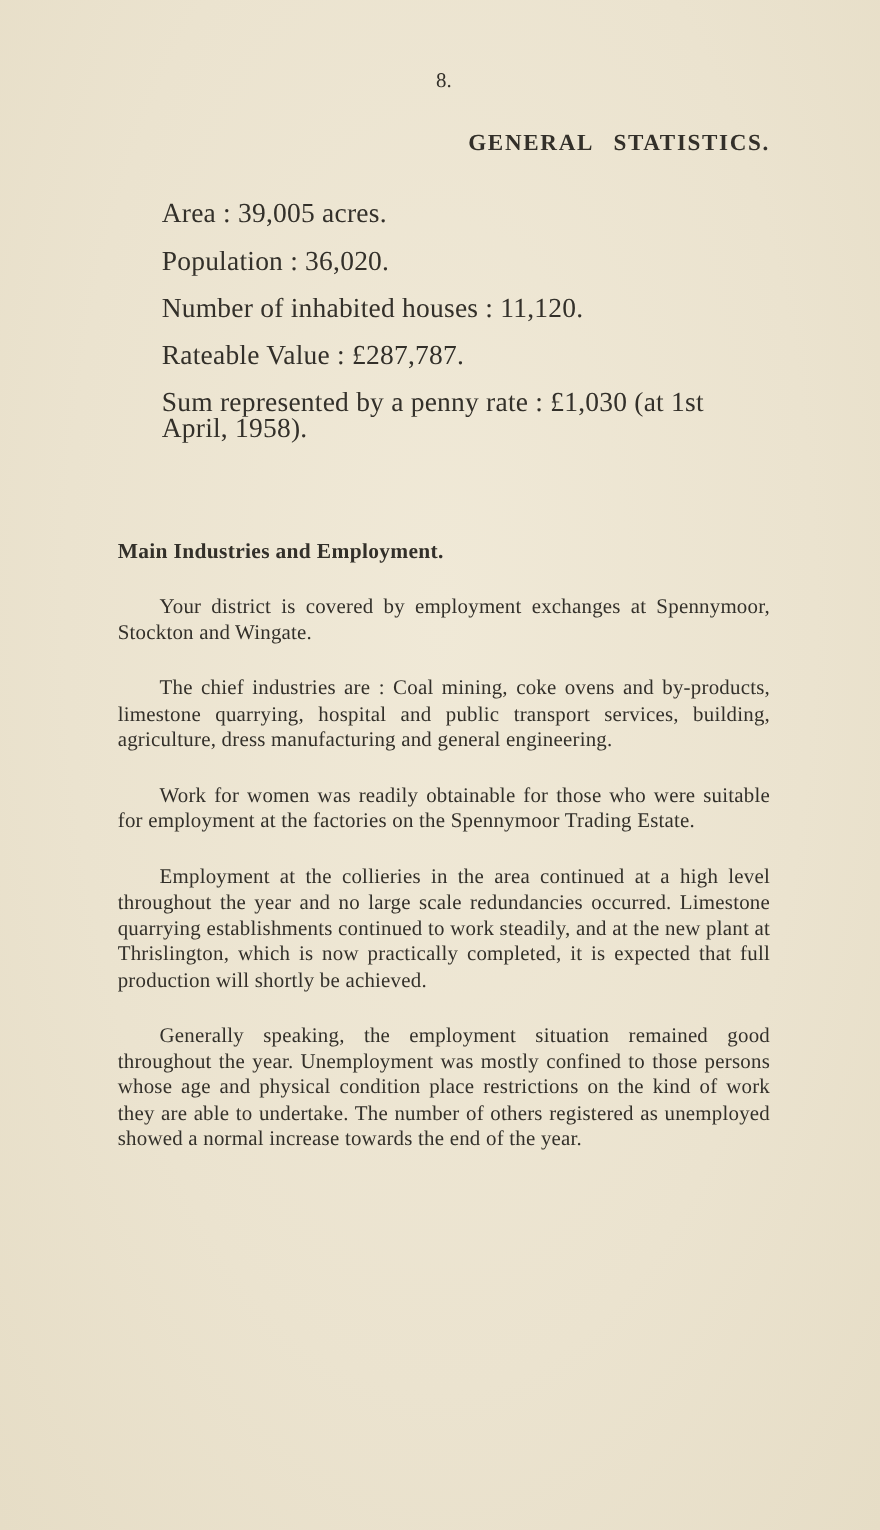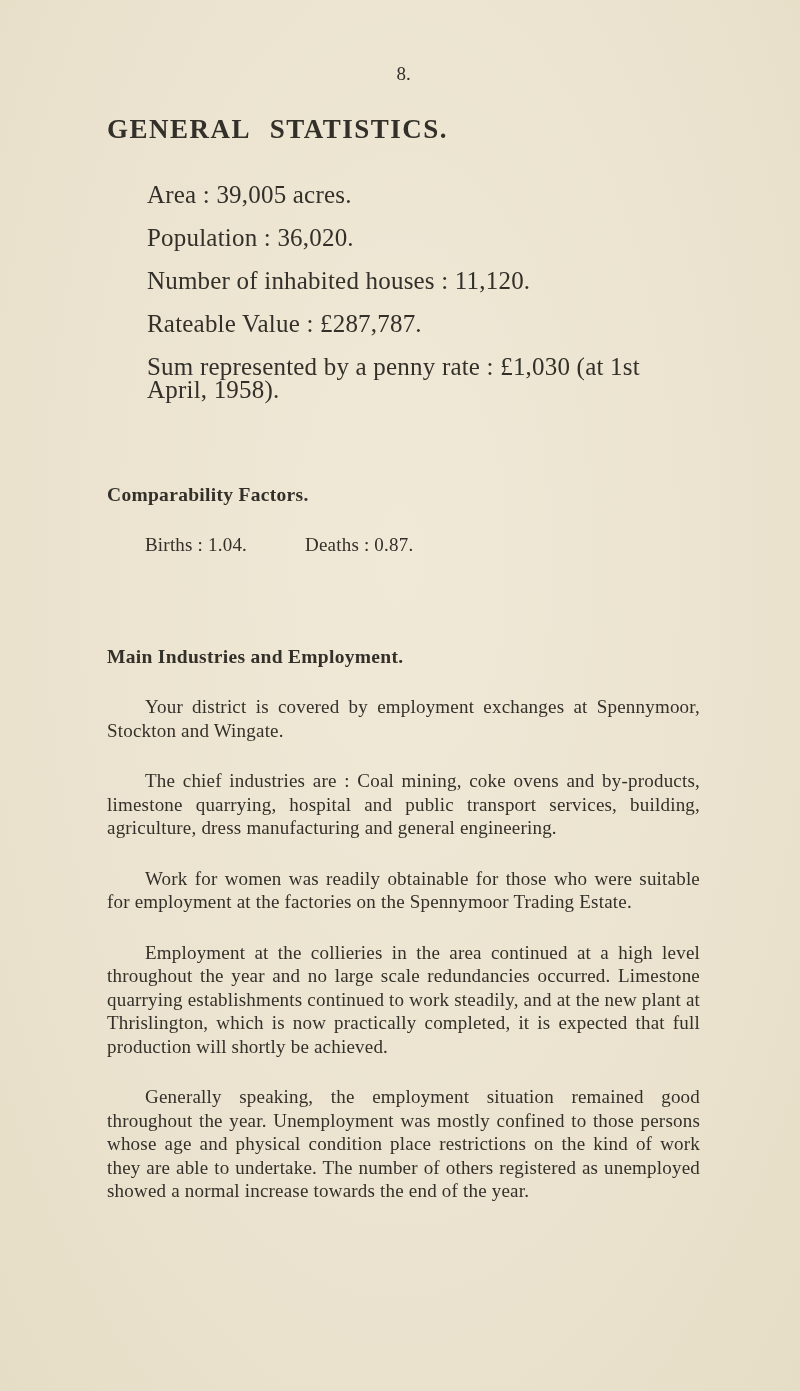--- a/index.html
+++ b/index.html
@@ -26,22 +26,22 @@
   }
 
   .page-number {
     text-align: center;
     font-size: 19px;
     line-height: 23px;
     margin-bottom: 32px;
   }
 
   .title {
-    text-align: left;
-    font-size: 27px;
+    text-align: right;
+    font-size: 21px;
     font-weight: bold;
     letter-spacing: 1.5px;
     word-spacing: 12px;
     line-height: 24px;
     margin-bottom: 42px;
   }
 
   .stat-line {
     font-size: 25px;
     line-height: 23px;
@@ -97,26 +97,20 @@
   <h1 class="title">GENERAL STATISTICS.</h1>
 
   <section class="stats-section">
     <p class="stat-line">Area : 39,005 acres.</p>
     <p class="stat-line">Population : 36,020.</p>
     <p class="stat-line">Number of inhabited houses : 11,120.</p>
     <p class="stat-line">Rateable Value : £287,787.</p>
     <p class="stat-line">Sum represented by a penny rate : £1,030 (at 1st April, 1958).</p>
   </section>
 
-  <section class="comparability-section">
-    <h2 class="section-heading">Comparability Factors.</h2>
-    <p class="births-deaths">
-      <span class="births">Births : 1.04.</span><span class="deaths">Deaths : 0.87.</span>
-    </p>
-  </section>
 
   <section class="industries-section">
     <h2 class="section-heading">Main Industries and Employment.</h2>
     <p class="para">Your district is covered by employment exchanges at Spennymoor, Stockton and Wingate.</p>
     <p class="para">The chief industries are : Coal mining, coke ovens and by-products, limestone quarrying, hospital and public transport services, building, agriculture, dress manufacturing and general engineering.</p>
     <p class="para">Work for women was readily obtainable for those who were suitable for employment at the factories on the Spennymoor Trading Estate.</p>
     <p class="para">Employment at the collieries in the area continued at a high level throughout the year and no large scale redundancies occurred. Limestone quarrying establishments continued to work steadily, and at the new plant at Thrislington, which is now practically completed, it is expected that full production will shortly be achieved.</p>
     <p class="para">Generally speaking, the employment situation remained good throughout the year. Unemployment was mostly confined to those persons whose age and physical condition place restrictions on the kind of work they are able to undertake. The number of others registered as unemployed showed a normal increase towards the end of the year.</p>
   </section>
 

